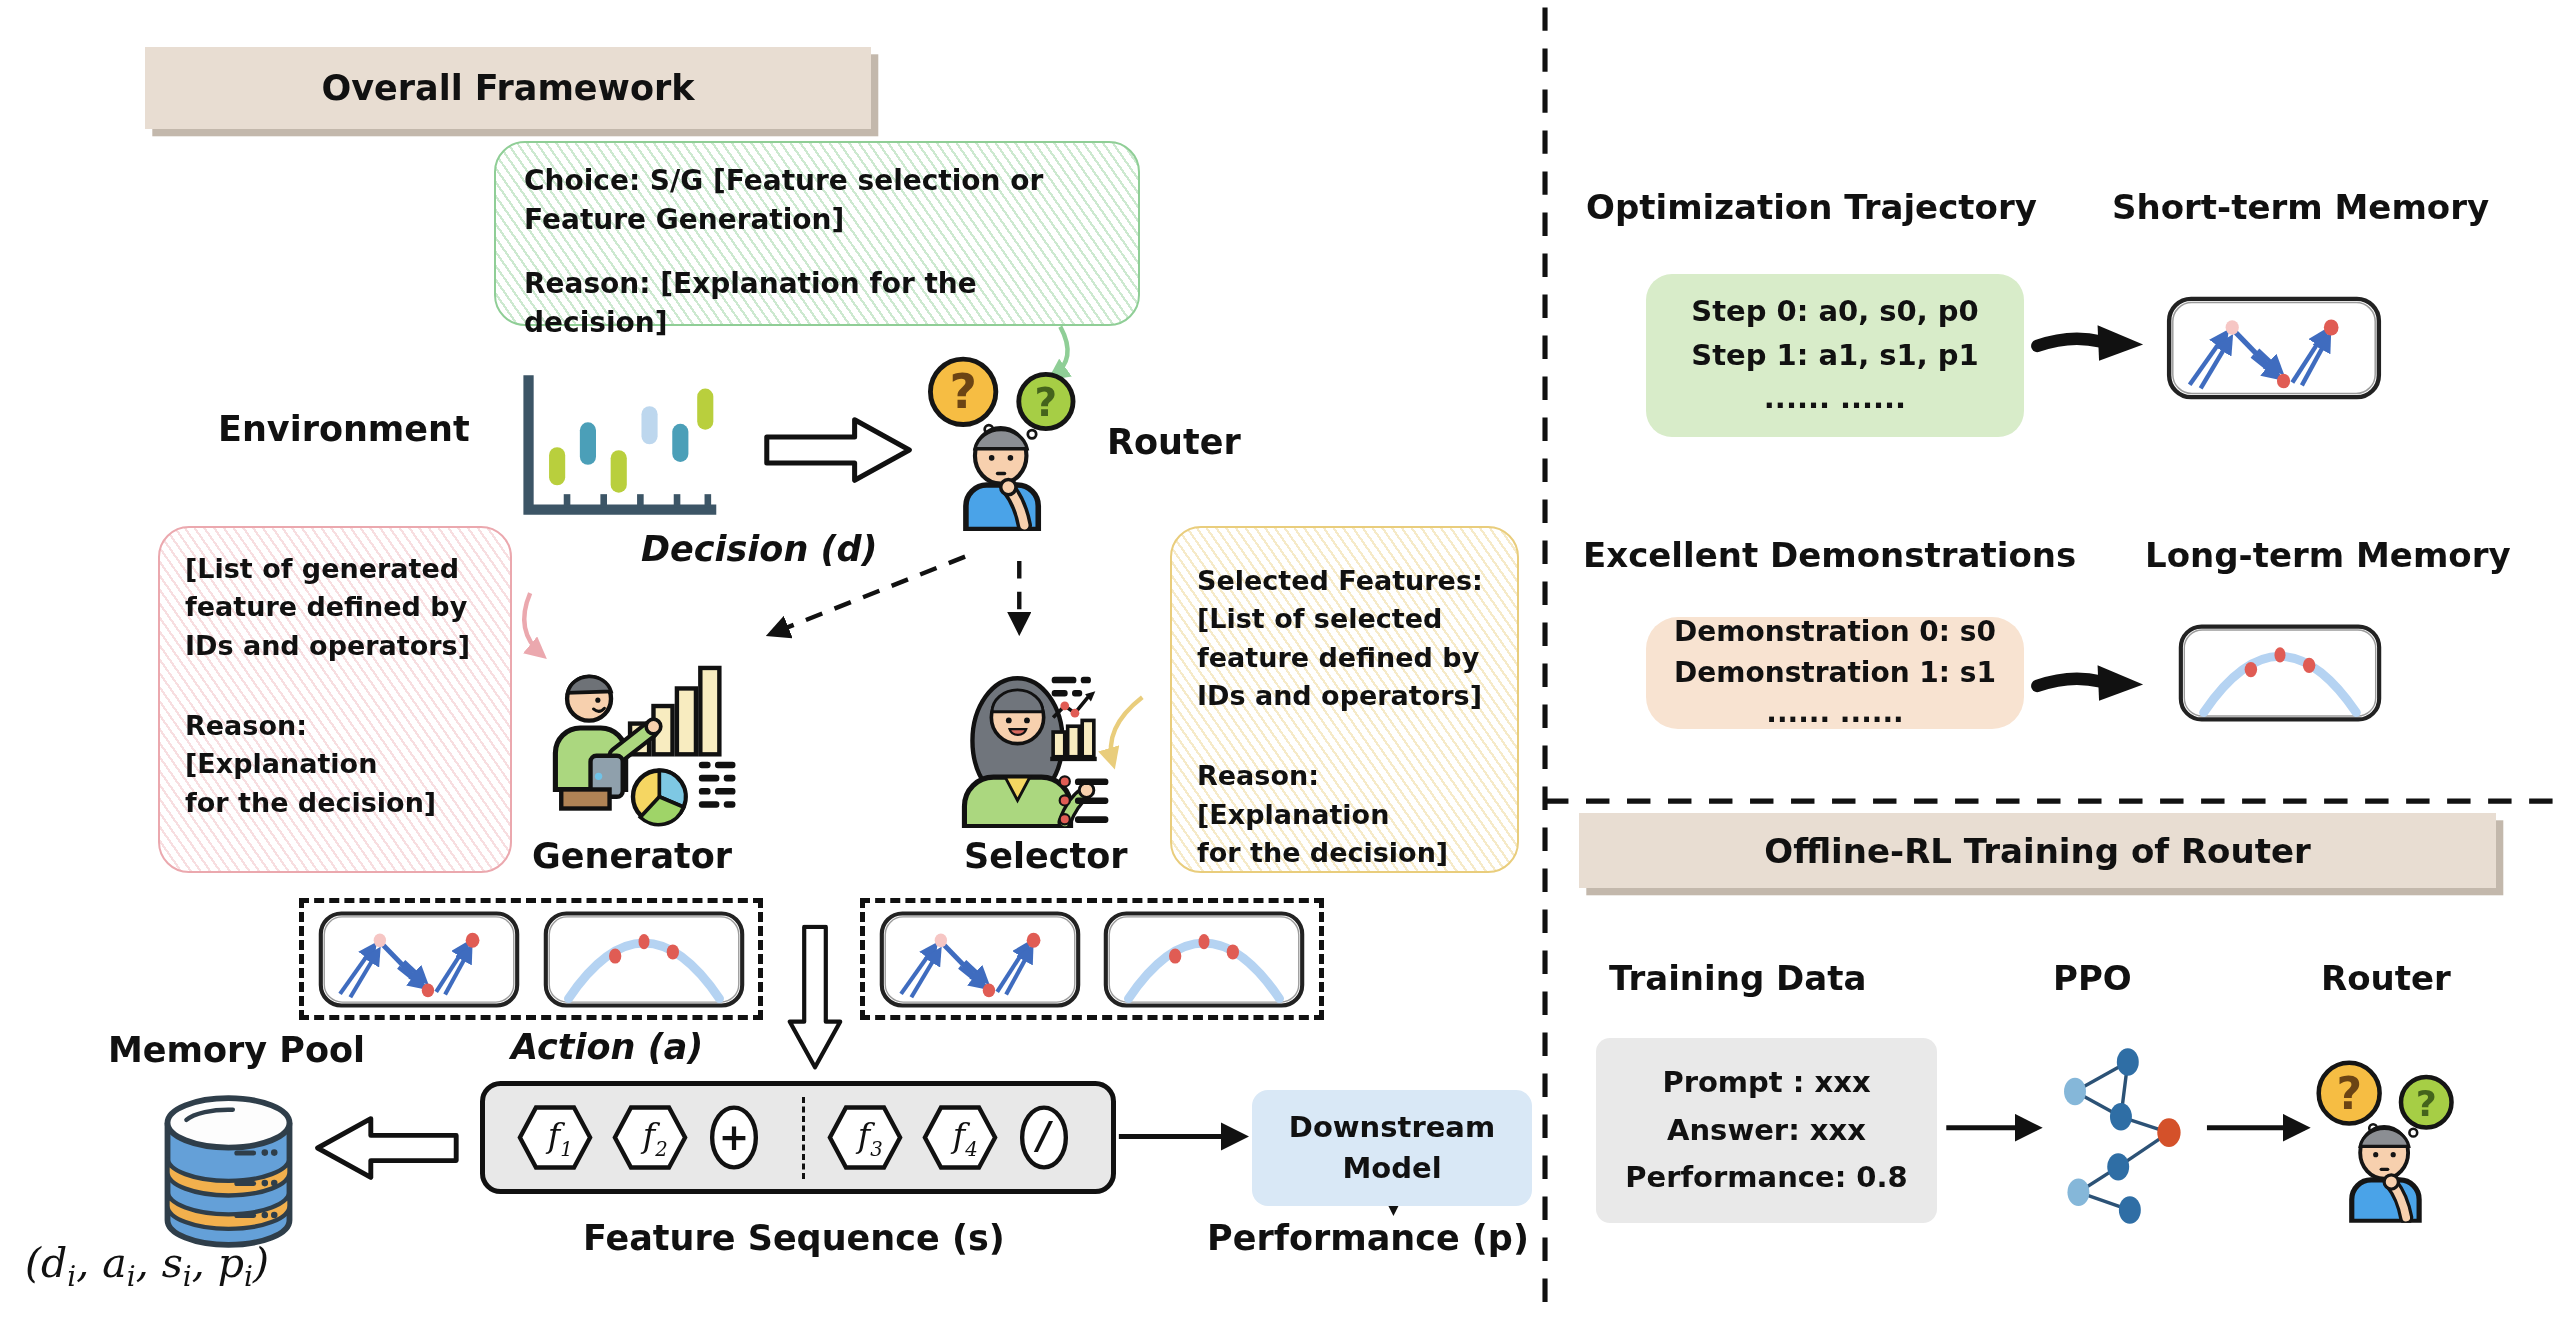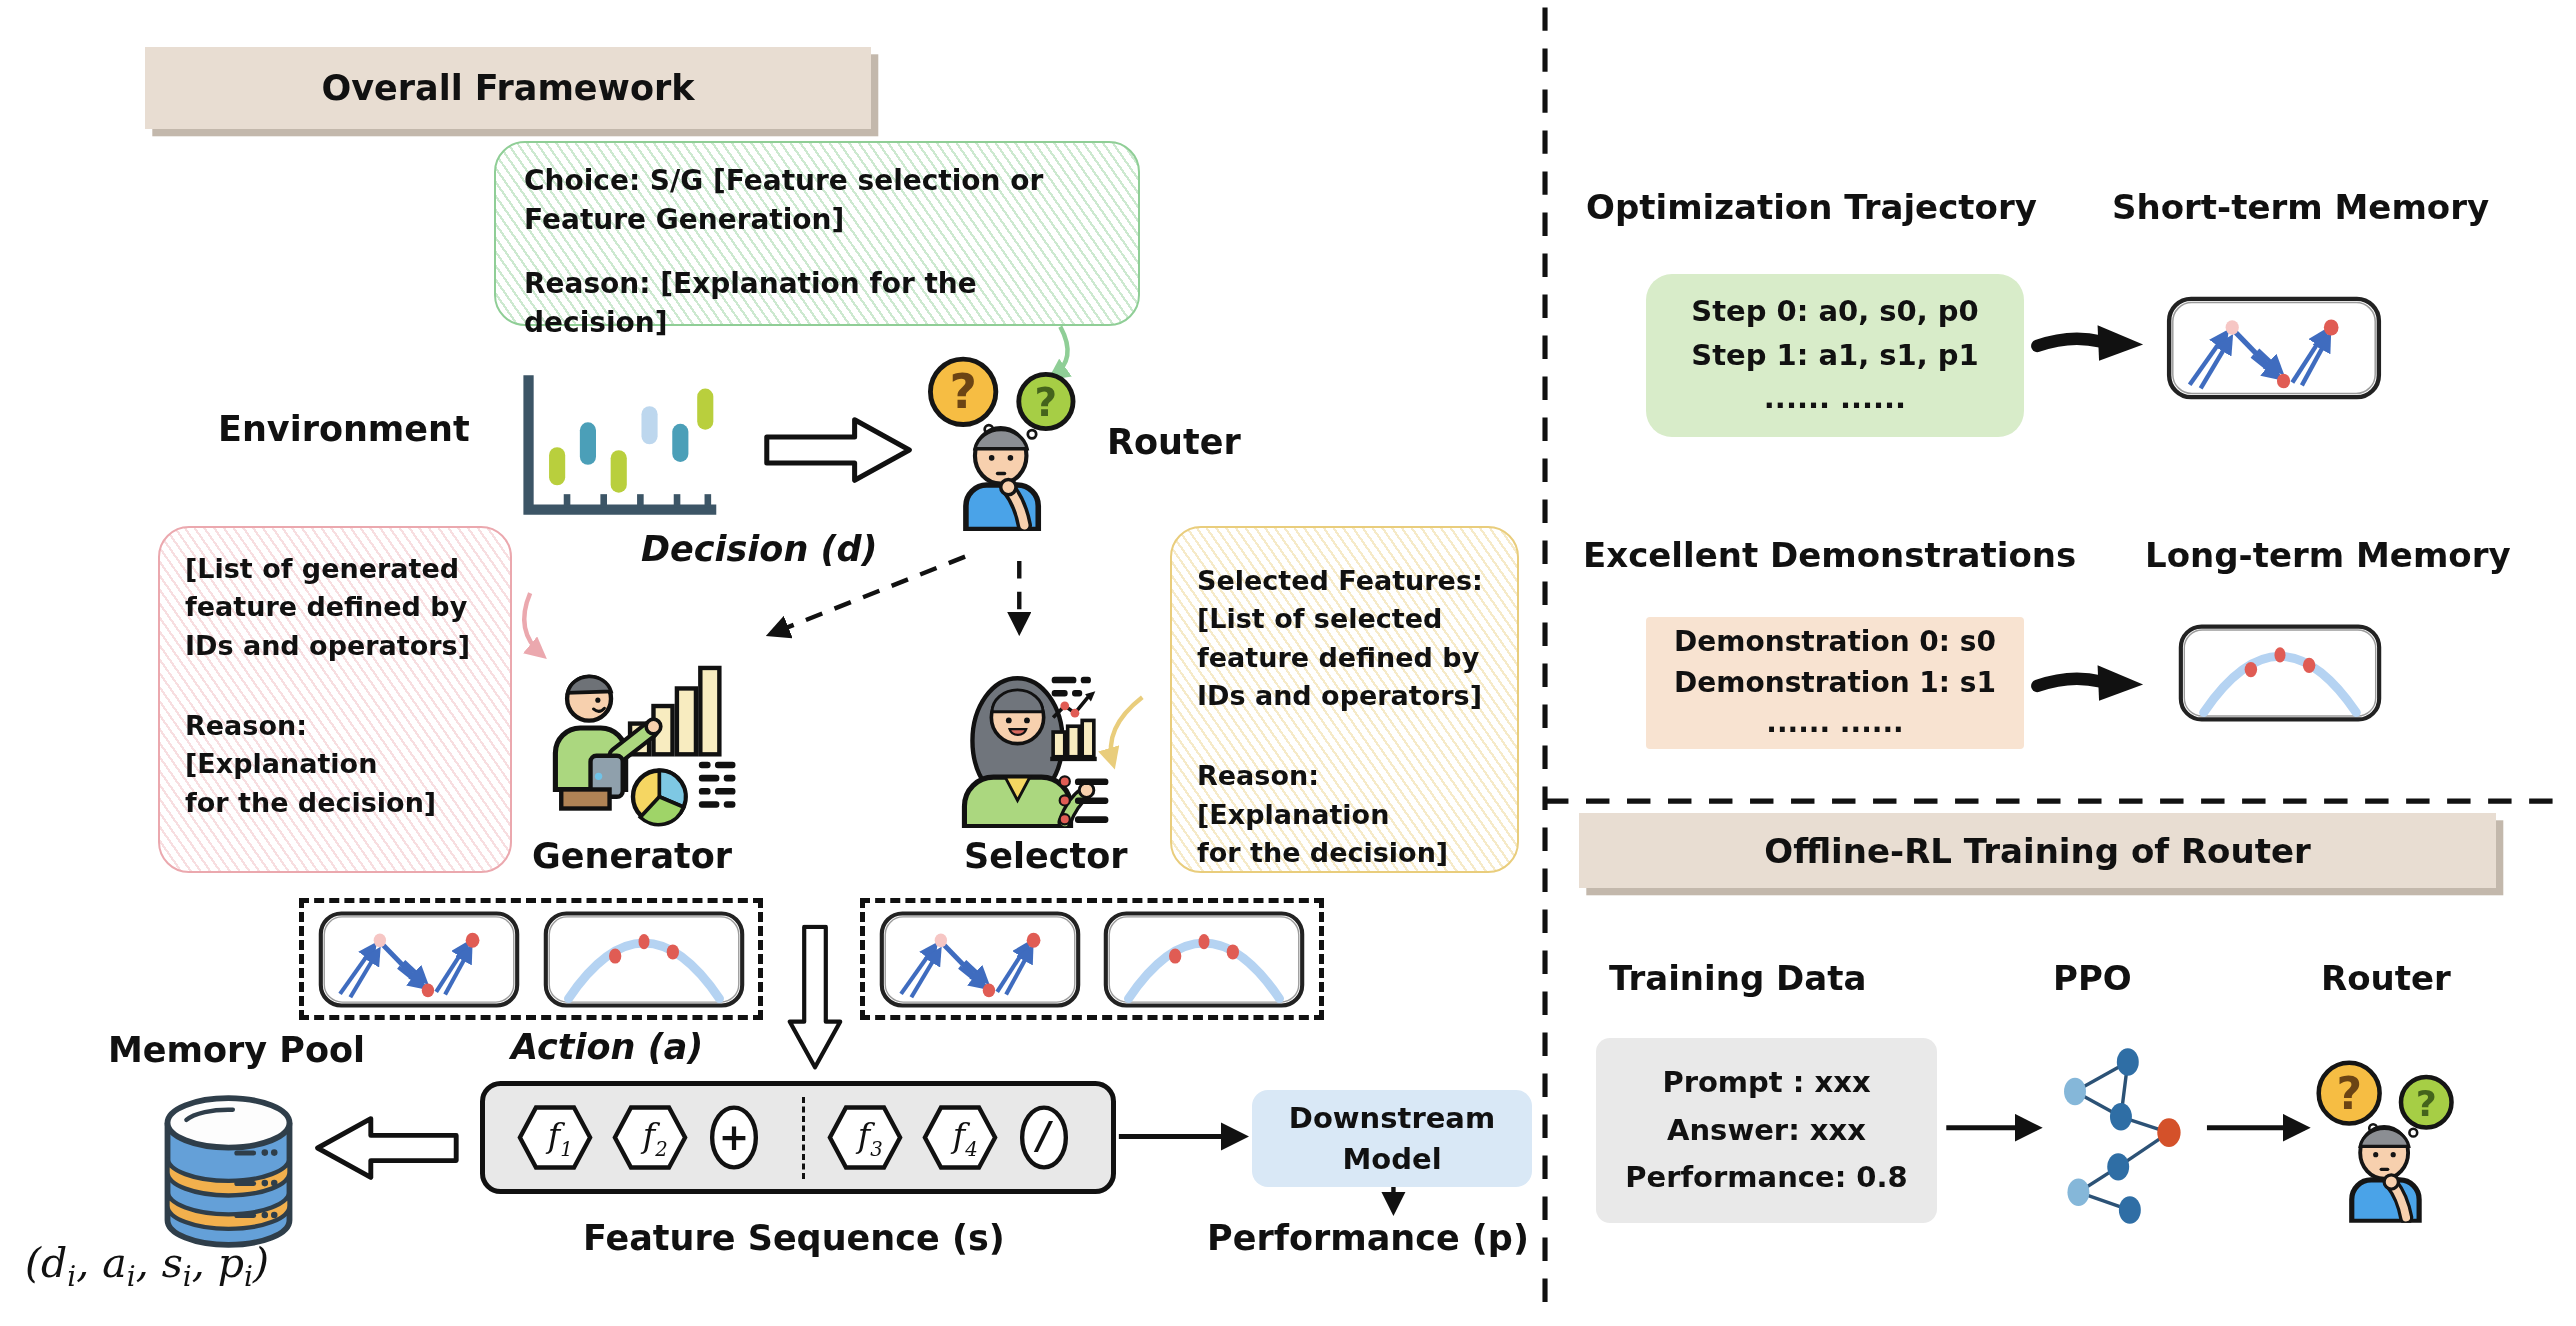--- a/index.html
+++ b/index.html
@@ -367,21 +367,21 @@
     <svg style="width:76px;height:69px;flex:none;margin-left:19px" viewBox="0 0 104 94">
       <polygon points="26,6 78,6 100,47 78,88 26,88 4,47" fill="#fff" stroke="#111" stroke-width="6"></polygon>
       <text x="42" y="60" class="hex-f"><tspan>f</tspan><tspan dy="13" font-size="27">4</tspan></text>
     </svg>
     <svg style="width:54px;height:67px;flex:none;margin-left:19px" viewBox="0 0 74 92">
       <ellipse cx="37" cy="46" rx="30" ry="41" fill="#fff" stroke="#111" stroke-width="6"></ellipse>
       <text x="37" y="61" class="op-t" font-style="italic" text-anchor="middle">/</text>
     </svg>
   </div>
 
-  <div class="abs solid" style="left:1252px;top:1090px;width:280px;height:97px;background:#d9e8f6;border-radius:16px;
+  <div class="abs solid" style="left:1252px;top:1090px;width:280px;height:116px;background:#d9e8f6;border-radius:16px;
        display:flex;flex-direction:column;align-items:center;justify-content:center;font-size:29px;line-height:1.4">
     <div>Downstream</div>
     <div>Model</div>
   </div>
 
   <div class="abs lbl" style="left:583px;top:1218px">Feature Sequence (s)</div>
   <div class="abs lbl" style="left:1207px;top:1218px">Performance (p)</div>
 
   <div class="abs tuple" style="left:25px;top:1239px"><span>(d</span><sub>i</sub><span>, a</span><sub>i</sub><span>, s</span><sub>i</sub><span>, p</span><sub>i</sub><span>)</span></div>
 
@@ -400,21 +400,21 @@
       <use href="#sym-thick-arrow"></use>
     </svg>
 
   <svg class="abs" style="left:2164px;top:293px;width:220px;height:110px" viewBox="0 0 300 150">
       <use href="#sym-vec"></use>
     </svg>
 
   <div class="abs lbl-sm" style="left:1583px;top:535px">Excellent Demonstrations</div>
   <div class="abs lbl-sm" style="left:2145px;top:535px">Long-term Memory</div>
 
-  <div class="abs solid" style="left:1646px;top:617px;width:378px;height:132px;background:#f8e3d1;border-radius:4px;
+  <div class="abs solid" style="left:1646px;top:617px;width:378px;height:112px;background:#f8e3d1;border-radius:32px;
        display:flex;flex-direction:column;align-items:center;justify-content:center;font-size:28px;line-height:1.45">
     <div>Demonstration 0: s0</div>
     <div>Demonstration 1: s1</div>
     <div>...... ......</div>
   </div>
 
   <svg class="abs" style="left:2030px;top:655px;width:119px;height:56px" viewBox="0 0 162 76">
       <use href="#sym-thick-arrow"></use>
     </svg>
 

